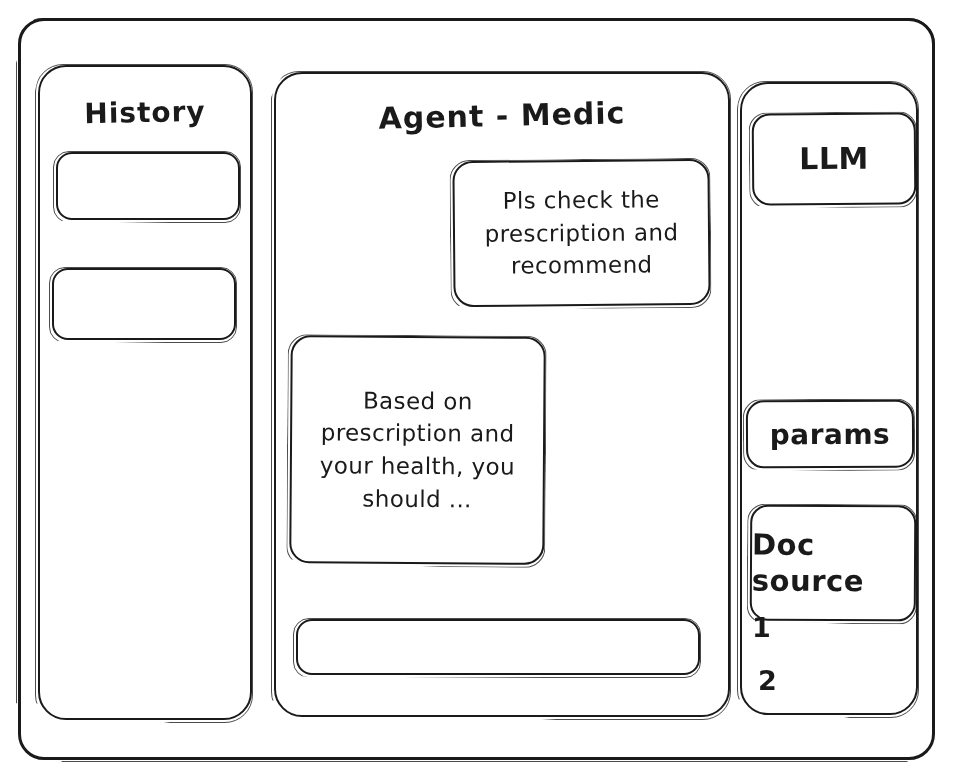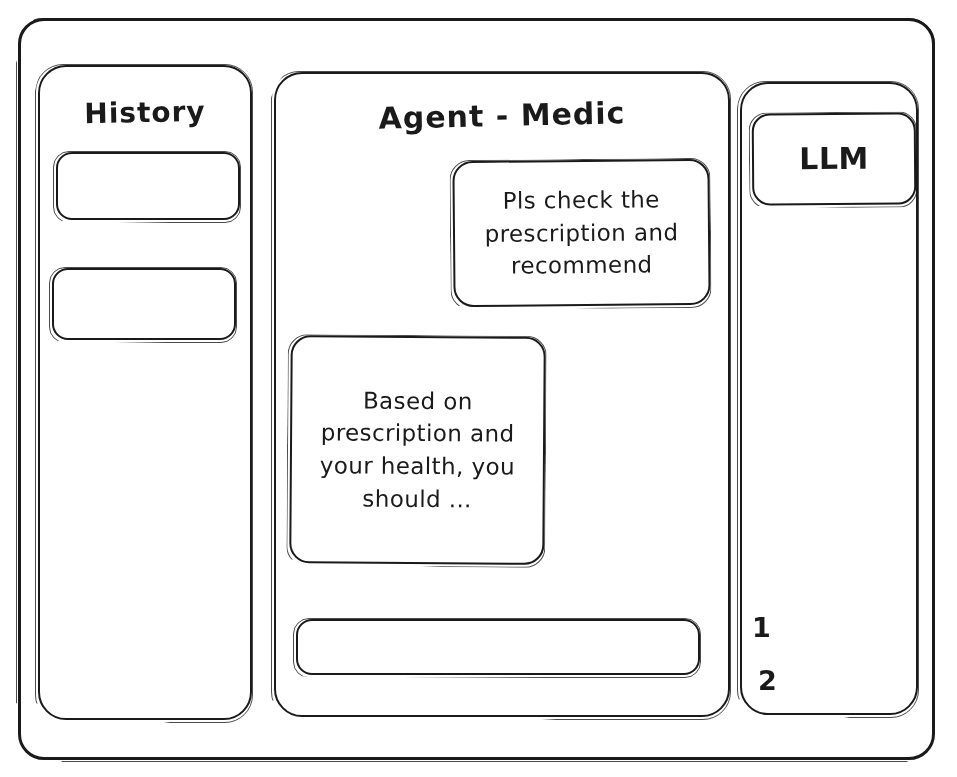--- a/index.html
+++ b/index.html
@@ -163,19 +163,25 @@
 
   <div class="sketch box composer"></div>
 
   <div class="sketch panel tools-panel"></div>
 
   <div class="sketch tool-btn tool-llm">
     <span class="tool-label">LLM</span>
   </div>
 
 
+  <div class="sketch tool-btn tool-params">
+    <span class="tool-label">params</span>
+  </div>
 
+  <div class="sketch tool-btn tool-docsrc">
+    <span class="tool-label">Doc source</span>
+  </div>
 
   <div class="src-ref src-ref-1">1</div>
 
   <div class="src-ref src-ref-2">2</div>
 
 </div>
 
 </body></html>

